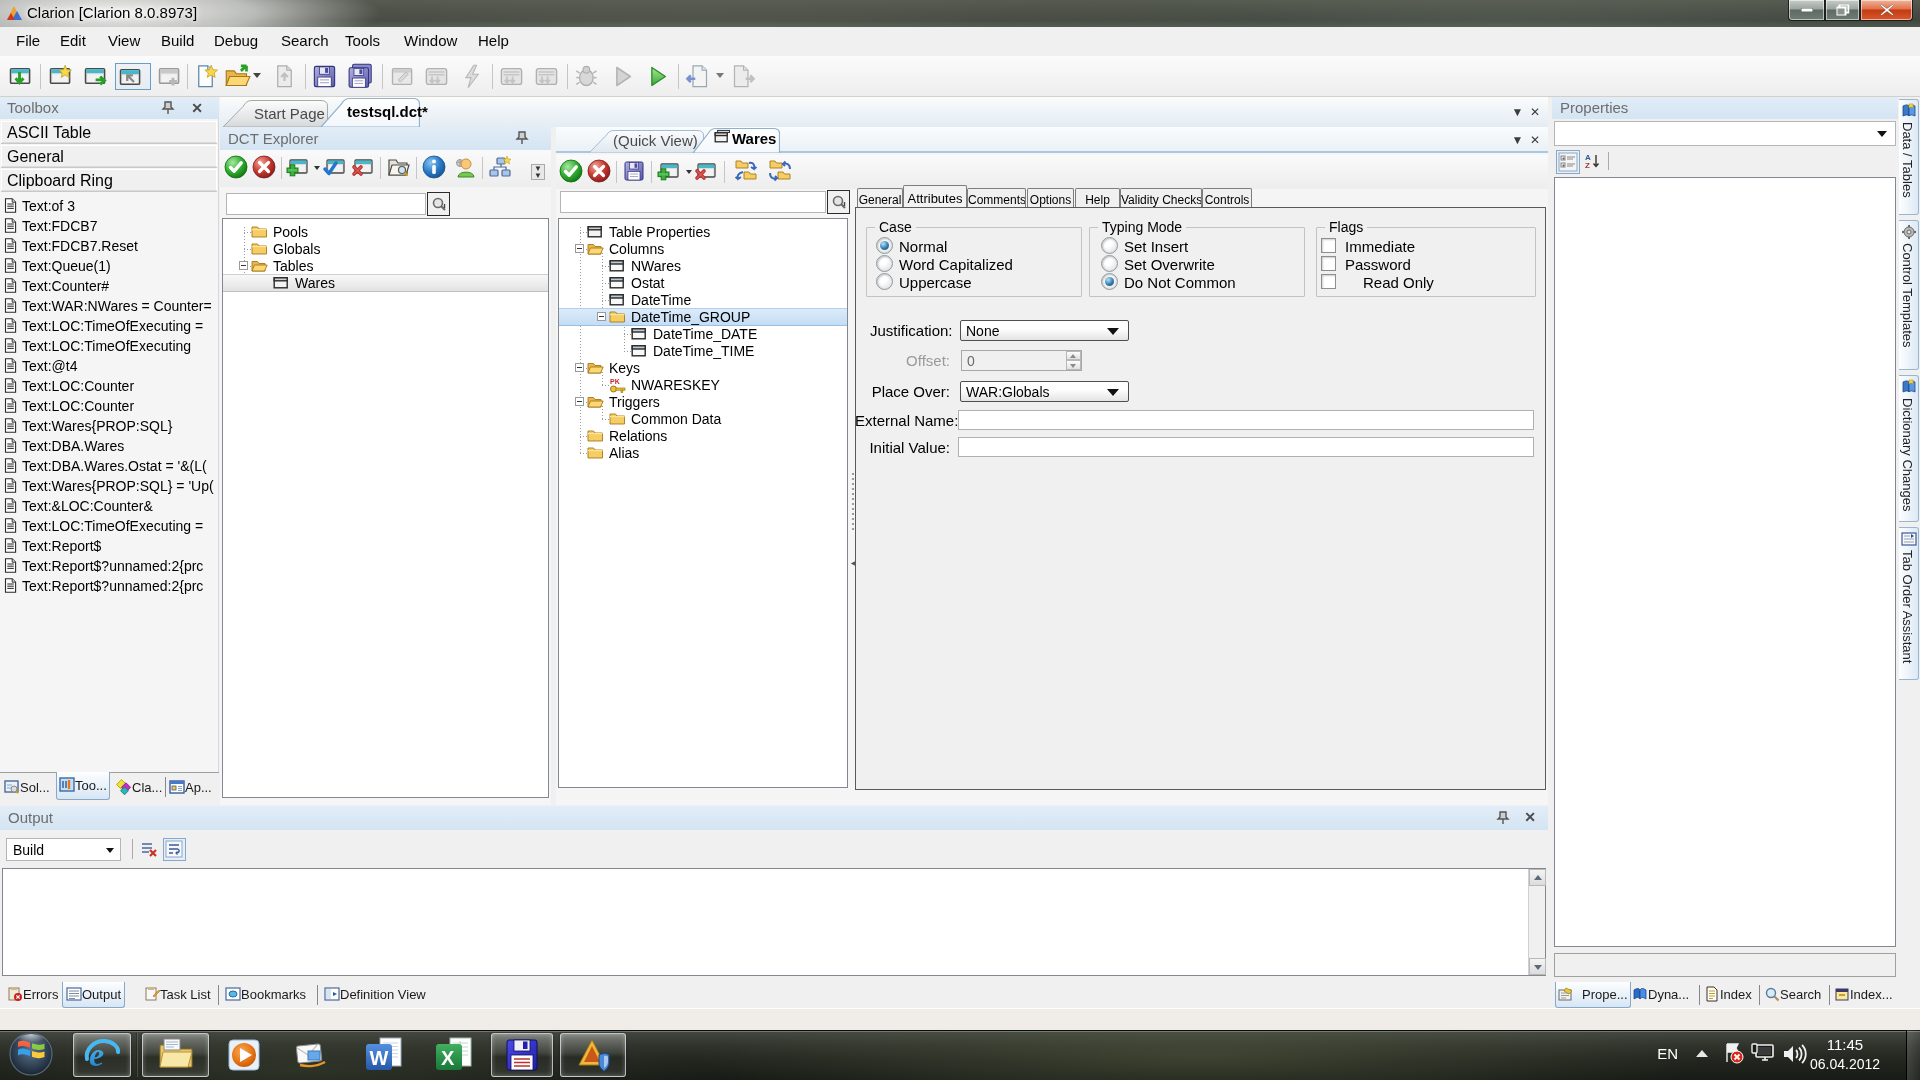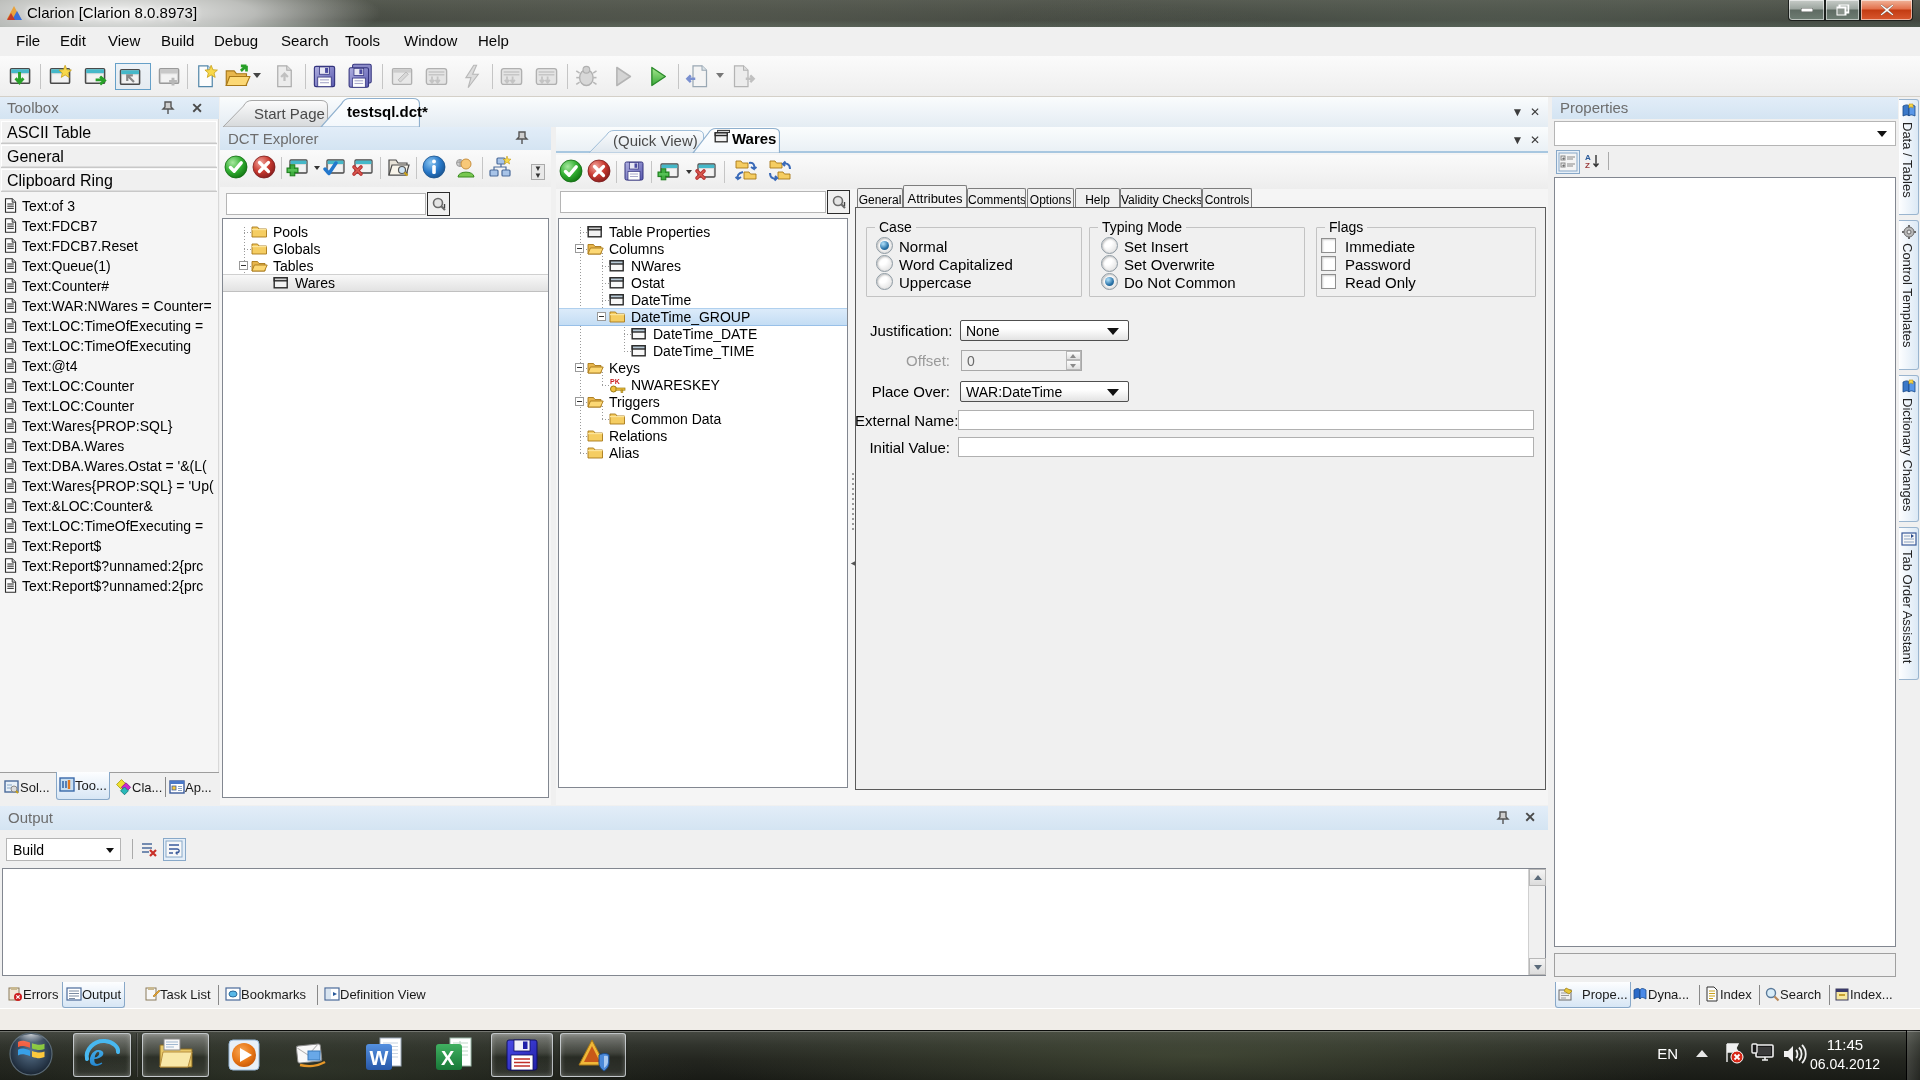--- a/index.html
+++ b/index.html
@@ -1035,35 +1035,35 @@
         <div class="flabel" style="left:269px; top:53px;">Set Insert</div>
         <div class="radio" style="left:246px; top:70px;"></div>
         <div class="flabel" style="left:269px; top:71px;">Set Overwrite</div>
         <div class="radio sel" style="left:246px; top:88px;"></div>
         <div class="flabel" style="left:269px; top:89px;">Do Not Common</div>
         <div class="checkbox" style="left:466px; top:53px;"></div>
         <div class="flabel" style="left:490px; top:53px;">Immediate</div>
         <div class="checkbox" style="left:466px; top:71px;"></div>
         <div class="flabel" style="left:490px; top:71px;">Password</div>
         <div class="checkbox" style="left:466px; top:89px;"></div>
-        <div class="flabel" style="left:490px; top:89px;">Read Only</div>
+        <div class="flabel" style="left:508px; top:89px;">Read Only</div>
         <div class="flabel" style="left:15px; top:137px; width:80px; text-align:right;">Justification:</div>
         <div class="combo" style="left:105px; top:135px;">None</div>
         <div class="flabel" style="left:15px; top:167px; width:80px; text-align:right; color:#9a9a9a;">Offset:</div>
         <div style="position:absolute; left:106px; top:165px; width:121px; height:21px; background:#f0f0f0; border:1px solid #a8a8a8; font-size:14px; color:#6a6a6a; padding:2px 0 0 5px;">0</div>
         <div style="position:absolute; left:211px; top:166px; width:15px; height:19px;">
           <div style="position:absolute; left:0; top:0; width:15px; height:9px; background:linear-gradient(180deg,#fdfdfd,#e0e0e0); border:1px solid #b8b8b8;">
             <span style="position:absolute; left:3px; top:2px; width:0; height:0; border-left:3.5px solid transparent; border-right:3.5px solid transparent; border-bottom:4px solid #8a8a8a;"></span>
           </div>
           <div style="position:absolute; left:0; top:9px; width:15px; height:10px; background:linear-gradient(180deg,#fdfdfd,#e0e0e0); border:1px solid #b8b8b8;">
             <span style="position:absolute; left:3px; top:3px; width:0; height:0; border-left:3.5px solid transparent; border-right:3.5px solid transparent; border-top:4px solid #8a8a8a;"></span>
           </div>
         </div>
         <div class="flabel" style="left:15px; top:198px; width:80px; text-align:right;">Place Over:</div>
-        <div class="combo" style="left:105px; top:196px;">WAR:DateTime</div>
+        <div class="combo" style="left:105px; top:196px;">WAR:Globals</div>
         <div class="flabel" style="left:0px; top:227px; width:95px; text-align:right;">External Name:</div>
         <div class="tinput" style="left:103px; top:225px; width:576px;"></div>
         <div class="flabel" style="left:0px; top:254px; width:95px; text-align:right;">Initial Value:</div>
         <div class="tinput" style="left:103px; top:252px; width:576px;"></div>
       </div>
   </div>
 </div>
 
 <div class="abs" id="props">
   <div class="phdr" id="propshdr">Properties

